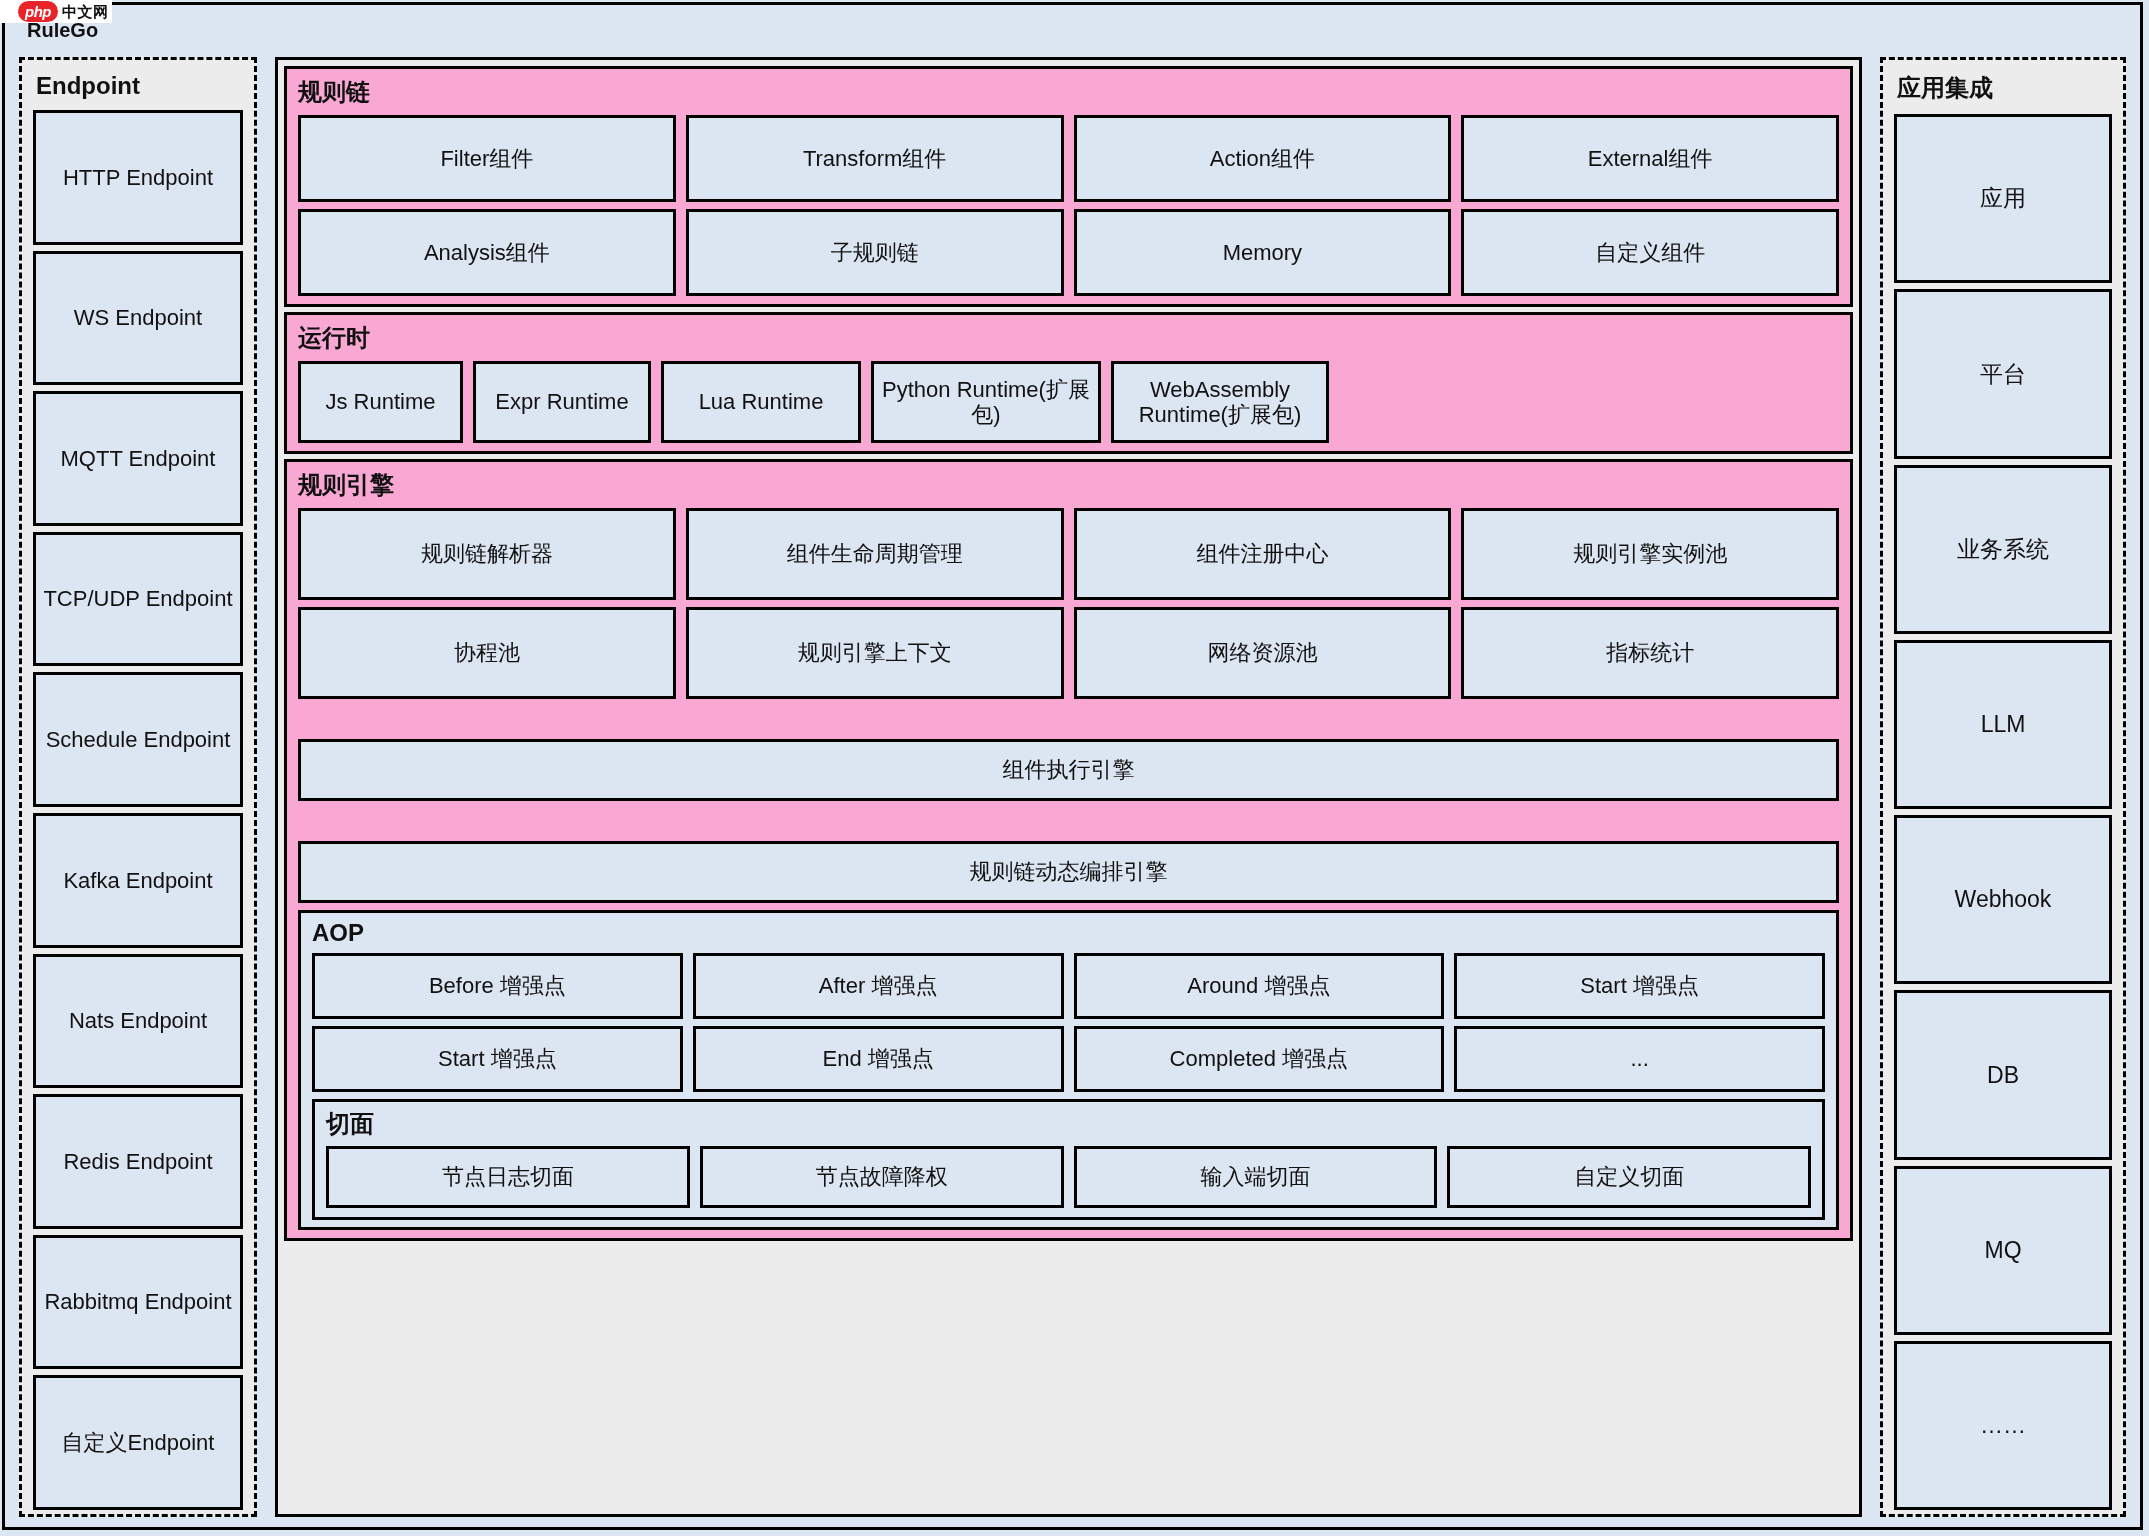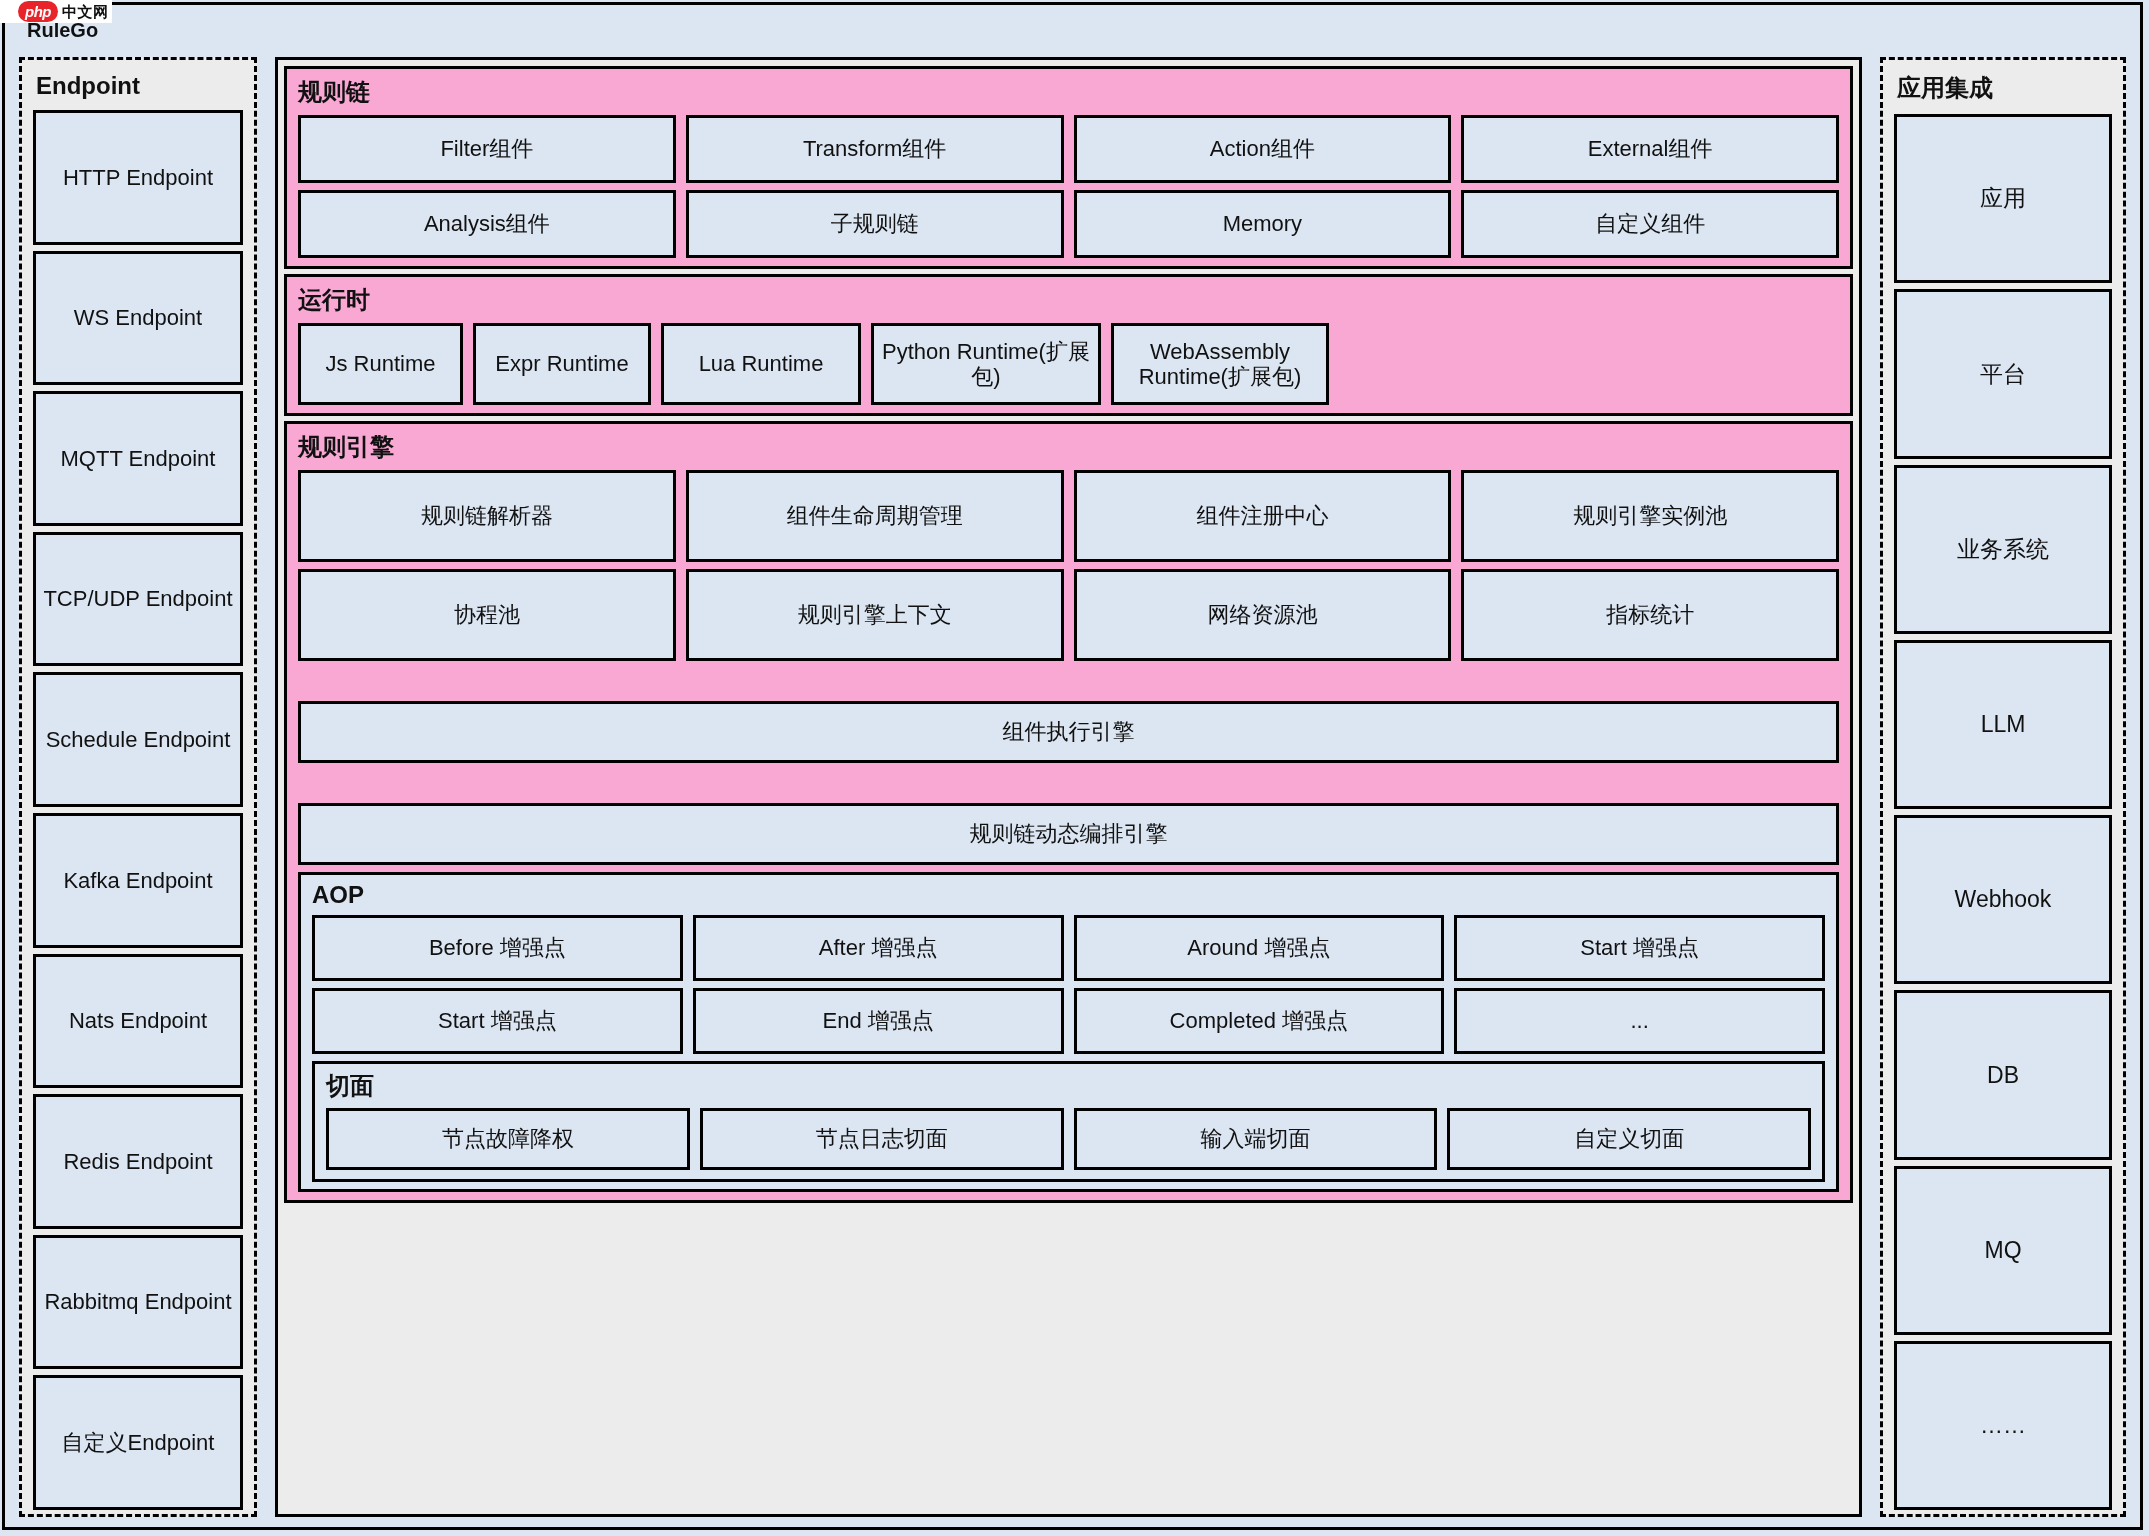--- a/index.html
+++ b/index.html
@@ -151,21 +151,21 @@
     padding: 7px 0 7px 11px;
   }
   .row {
     display: flex;
     gap: 10px;
     padding: 0 11px 7px 11px;
   }
   .row:last-child { padding-bottom: 0; }
 
   
-  #rulechain-section .row .node { flex: 1 1 0; height: 68px; }
+  #rulechain-section .row .node { flex: 1 1 0; height: 87px; }
 
   
   #runtime-section .row .node { height: 82px; }
 
   
   #engine-section .grid-row .node { flex: 1 1 0; height: 92px; }
   #engine-section .wide-row { padding-top: 0; margin-top: 33px; }
   #engine-section .wide-row .node { flex: 1 1 0; height: 62px; }
 
   
@@ -298,22 +298,22 @@
             <div class="row">
               <div class="node">Start 增强点</div>
               <div class="node">End 增强点</div>
               <div class="node">Completed 增强点</div>
               <div class="node">...</div>
             </div>
 
             <div id="aspect-section">
               <div class="section-title">切面</div>
               <div class="row">
+                <div class="node">节点日志切面</div>
                 <div class="node">节点故障降权</div>
-                <div class="node">节点日志切面</div>
                 <div class="node">输入端切面</div>
                 <div class="node">自定义切面</div>
               </div>
             </div>
           </div>
         </div>
 
       </div>
     </div>
 

